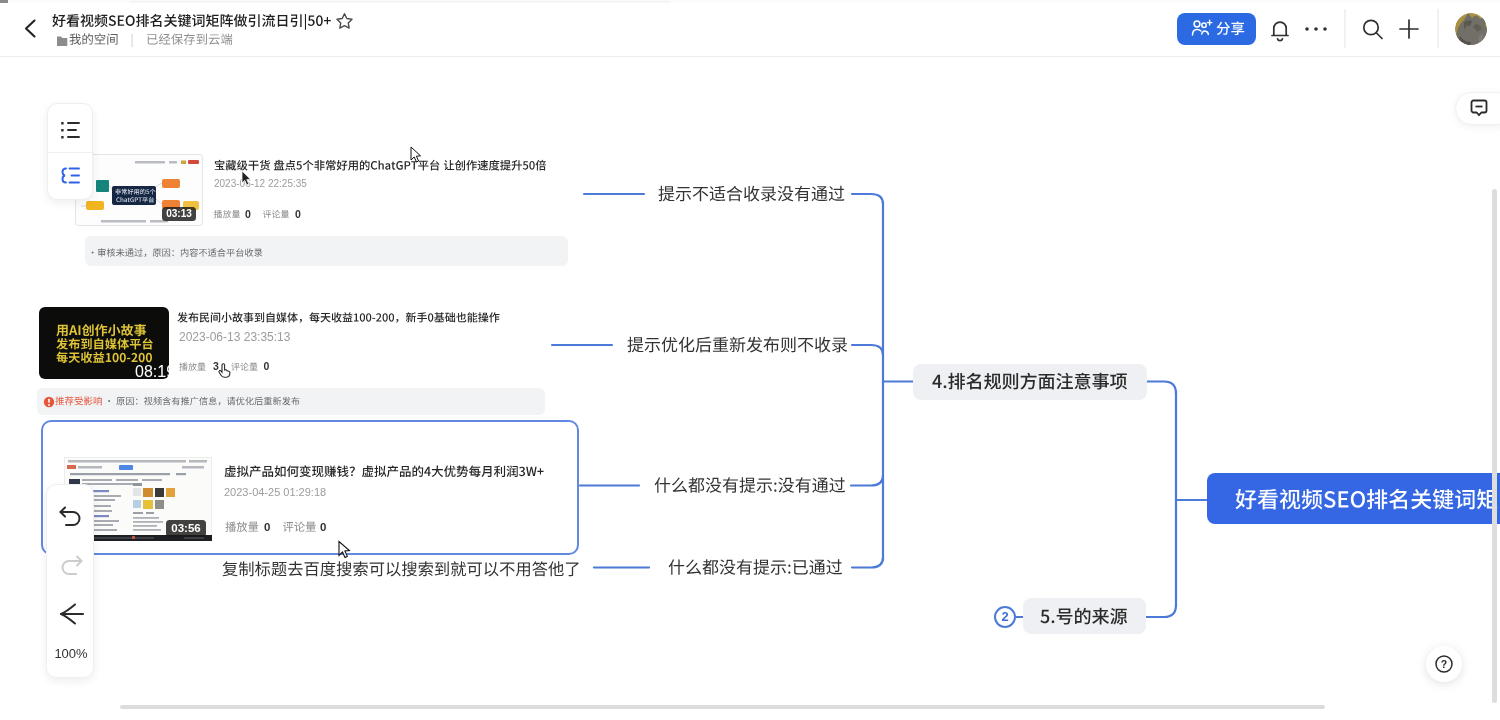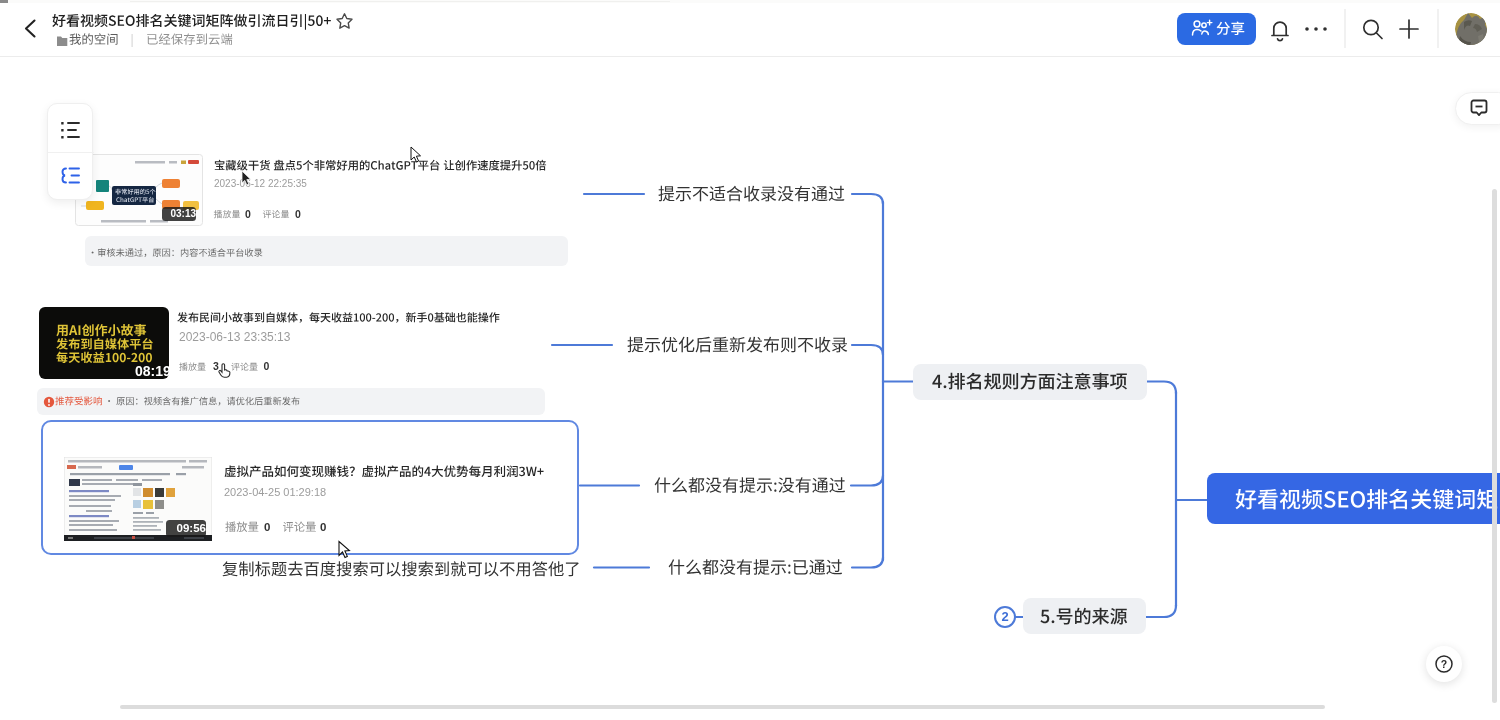--- a/index.html
+++ b/index.html
@@ -4,21 +4,21 @@
 *{margin:0;padding:0;box-sizing:border-box}
 html,body{width:1500px;height:720px;overflow:hidden;background:#fff;font-family:"Liberation Sans",sans-serif}
 #page{position:relative;width:1500px;height:720px;background:#fff}
 .abs{position:absolute}
 #links{position:absolute;left:0;top:0}
 #cjk{position:absolute;left:0;top:0;z-index:4}
 .card{position:absolute;z-index:6;background:#fff;border:1px solid #efefef;border-radius:10px;box-shadow:0 3px 10px rgba(0,0,0,.07)}
 #header{position:absolute;left:0;top:0;width:1500px;height:57px;background:#fff;border-bottom:1px solid #ececec;z-index:3}
 .lat{position:absolute;color:#9c9c9c;white-space:nowrap;line-height:1;z-index:4}
 .num{color:#333;font-weight:bold}
-.badge{position:absolute;background:rgba(24,24,24,.82);color:#fff;border-radius:3.5px;text-align:right;z-index:3;font-weight:bold}
+.badge{position:absolute;background:rgba(24,24,24,.82);color:#fff;border-radius:3.5px;text-align:center;z-index:3;font-weight:bold}
 .gbar{position:absolute;background:#f2f3f5;border-radius:6px;z-index:1}
 .node{position:absolute;background:#eef0f3;border-radius:8px;z-index:2}
 .z2{position:absolute;z-index:2}
 .z3{position:absolute;z-index:3}
 .z11{position:absolute;z-index:11}
 .z12{position:absolute;z-index:12}
 </style></head>
 <body>
 <div id="page">
 
@@ -136,38 +136,38 @@
 <g fill="#777">
 <rect x="4" y="80" width="5" height="2"></rect>
           <rect x="30" y="80" width="60" height="2" fill="#3c4046"></rect>
           <rect x="120" y="80" width="20" height="2" fill="#3c4046"></rect>
 </g>
 <rect x="68" y="79" width="3" height="3" fill="#c94f42"></rect>
 </svg>
     </div>
 
 <div class="badge" style="left:162px;top:207px;width:34px;height:14px;font-size:10px;line-height:14px">03:13</div>
-<div class="badge" style="left:166px;top:520px;width:40px;height:17px;font-size:11.5px;line-height:17px">09:56</div>
+<div class="badge" style="left:166px;top:520px;width:40px;height:17px;font-size:11.5px;line-height:17px">03:56</div>
 
 <svg class="abs z2" style="left:43px;top:396px" width="12" height="12" viewBox="0 0 12 12">
       <circle cx="6" cy="6" r="5.2" fill="#e4573d"></circle>
       <rect x="5.2" y="2.7" width="1.6" height="4.2" rx="0.8" fill="#fff"></rect>
       <circle cx="6" cy="9" r="0.9" fill="#fff"></circle>
     </svg>
 
 <div class="lat" style="left:214px;top:178.7px;font-size:10px">2023-06-12 22:25:35</div>
 <div class="lat" style="left:179px;top:330.7px;font-size:12px">2023-06-13 23:35:13</div>
 <div class="lat" style="left:224px;top:486.9px;font-size:11px">2023-04-25 01:29:18</div>
 <div class="lat num" style="left:245px;top:208.8px;font-size:10.5px">0</div>
 <div class="lat num" style="left:295px;top:208.8px;font-size:10.5px">0</div>
 <div class="lat num" style="left:213px;top:361.3px;font-size:10.5px">3</div>
 <div class="lat num" style="left:263.5px;top:361.3px;font-size:10.5px">0</div>
 <div class="lat num" style="left:264px;top:521.5px;font-size:11.5px">0</div>
 <div class="lat num" style="left:320px;top:521.5px;font-size:11.5px">0</div>
-<div class="lat" style="left:135px;top:363.7px;font-size:14px;font-weight:bold;color:#fff">08:19</div>
+<div class="lat" style="left:135px;top:363.7px;font-size:16px;font-weight:normal;color:#fff">08:19</div>
 
 <div class="abs" style="left:1177px;top:13px;width:79px;height:32px;background:#2b6ae3;border-radius:8px;z-index:4"></div>
 
 <svg id="cjk" width="1500" height="720" viewBox="0 0 1500 720">
       <defs>
         <path id="g400_3a" d="M139 390Q112 390 92 410Q73 429 73 460Q73 491 92 511Q112 530 139 530Q166 530 186 511Q205 491 205 460Q205 429 186 410Q166 390 139 390ZM139 -13Q112 -13 92 6Q73 26 73 56Q73 88 92 107Q112 126 139 126Q166 126 186 107Q205 88 205 56Q205 26 186 6Q166 -13 139 -13Z"></path>
         <path id="g400_30fb" d="M500 486Q530 486 554 472Q578 458 592 434Q606 410 606 380Q606 351 592 327Q578 302 554 288Q530 274 500 274Q471 274 447 288Q422 302 408 327Q394 351 394 380Q394 410 408 434Q422 458 447 472Q471 486 500 486Z"></path>
         <path id="g400_4e0d" d="M69 770H931V693H69ZM559 478 615 526Q659 497 708 464Q757 430 804 394Q851 358 892 324Q932 290 960 261L899 203Q872 232 833 267Q793 303 747 340Q701 377 653 413Q604 448 559 478ZM541 743 622 714Q566 611 486 513Q406 415 307 332Q209 249 95 189Q90 199 80 211Q71 223 62 235Q52 247 44 255Q126 296 200 350Q275 405 339 469Q403 534 455 603Q506 673 541 743ZM459 544 540 624V623V-78H459Z"></path>
         <path id="g400_4e48" d="M134 -27Q131 -19 126 -5Q121 9 114 24Q108 39 102 50Q126 55 159 81Q191 106 237 147Q262 168 310 215Q357 262 417 328Q477 394 541 471Q605 549 662 631L739 593Q653 476 562 372Q471 267 379 178Q287 88 198 17V15Q198 15 188 11Q179 7 166 1Q153 -6 143 -13Q134 -21 134 -27ZM134 -27 132 33 187 61 828 112Q829 102 831 88Q833 75 836 62Q839 49 841 40Q689 27 580 18Q470 9 396 3Q321 -4 274 -8Q227 -12 200 -15Q173 -18 158 -21Q144 -24 134 -27ZM635 296 702 330Q749 274 796 209Q844 144 883 82Q923 20 947 -28L876 -68Q853 -19 813 44Q774 108 727 174Q681 240 635 296ZM443 829 520 800Q471 723 406 643Q341 563 267 490Q193 417 118 360Q112 368 101 378Q91 388 80 397Q70 407 61 414Q116 454 171 503Q226 553 277 608Q327 664 370 720Q412 776 443 829Z"></path>
         <path id="g400_4e86" d="M464 491H543V17Q543 -20 531 -39Q520 -58 490 -68Q461 -76 410 -78Q359 -80 283 -80Q280 -64 271 -42Q262 -20 253 -4Q294 -5 332 -6Q370 -7 397 -6Q425 -6 436 -5Q453 -5 458 0Q464 5 464 18ZM97 762H819V688H97ZM797 762H817L834 766L893 723Q845 671 782 618Q719 565 650 518Q581 472 514 438Q509 446 500 456Q490 466 481 475Q472 485 464 491Q511 514 558 544Q606 575 651 610Q697 644 734 679Q772 713 797 743Z"></path>
@@ -841,20 +841,38 @@
 <g fill="#2b2b2b">
 <rect x="13.2" y="18" width="2.4" height="2.4" rx="0.5"></rect>
           <rect x="13.2" y="25" width="2.4" height="2.4" rx="0.5"></rect>
           <rect x="13.2" y="32" width="2.4" height="2.4" rx="0.5"></rect>
 </g>
 <g stroke="#2e62e8" stroke-width="1.9" stroke-linecap="round" fill="none">
 <path d="M21.5,64.5 h9.5 M23.5,71.5 h7.5 M21.5,78.5 h9.5"></path>
 <path d="M18,64.5 Q14.5,64.5 14.5,67.8 Q14.5,71 17,71.5 Q14.5,72 14.5,75.2 Q14.5,78.5 18,78.5"></path>
 </g>
 </svg></div>
+<div class="card" style="left:46px;top:484px;width:48px;height:194px">
+<svg width="48" height="194" viewBox="0 0 48 194">
+<g fill="none" stroke-linecap="round" stroke-linejoin="round">
+<g stroke="#2b2b2b" stroke-width="2">
+<path d="M18,22.5 L13.5,27 L18,31.5"></path>
+<path d="M13.5,27 H26 a6.5,6.5 0 0 1 0,13 H19"></path>
+</g>
+<g stroke="#cccccc" stroke-width="2">
+<path d="M30,71.5 L34.5,76 L30,80.5"></path>
+<path d="M34.5,76 H22 a6.5,6.5 0 0 0 0,13 H29"></path>
+</g>
+<g stroke="#2b2b2b" stroke-width="2">
+<path d="M14,129 H36"></path>
+<path d="M28,119.5 Q19,127 14,129 Q19,131 28,138.5"></path>
+</g>
+</g>
+<text x="24" y="172.5" text-anchor="middle" font-family="Liberation Sans" font-size="13" fill="#333">100%</text>
+</svg></div>
 
 <div class="abs" style="left:1455px;top:92px;width:60px;height:33px;background:#fff;border:1px solid #f0f0f0;border-radius:17px;box-shadow:0 2px 8px rgba(0,0,0,.06);z-index:5"></div>
 <svg class="abs" style="left:1468px;top:98px;z-index:5" width="22" height="22" viewBox="0 0 22 22">
 <g fill="none" stroke="#2b2b2b" stroke-width="1.8" stroke-linejoin="round">
 <path d="M3.5,4.5 a2,2 0 0 1 2,-2 h11 a2,2 0 0 1 2,2 v8 a2,2 0 0 1 -2,2 h-3.2 l-2.3,2.6 l-2.3,-2.6 h-3.2 a2,2 0 0 1 -2,-2 Z"></path>
 <path d="M7.5,8.5 h7"></path>
 </g>
     </svg>
 <div class="abs" style="left:1426px;top:646px;width:36px;height:36px;background:#fff;border-radius:50%;box-shadow:0 2px 10px rgba(0,0,0,.12);z-index:5"></div>
 <svg class="abs" style="left:1426px;top:646px;z-index:5" width="36" height="36" viewBox="0 0 36 36">

